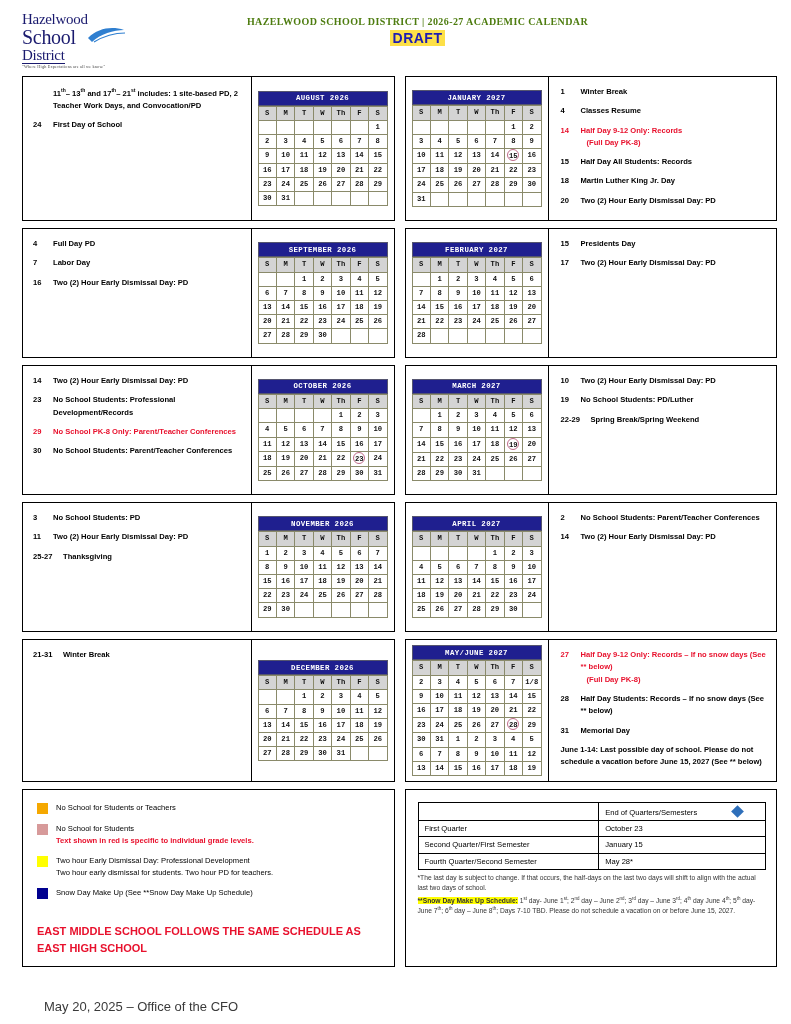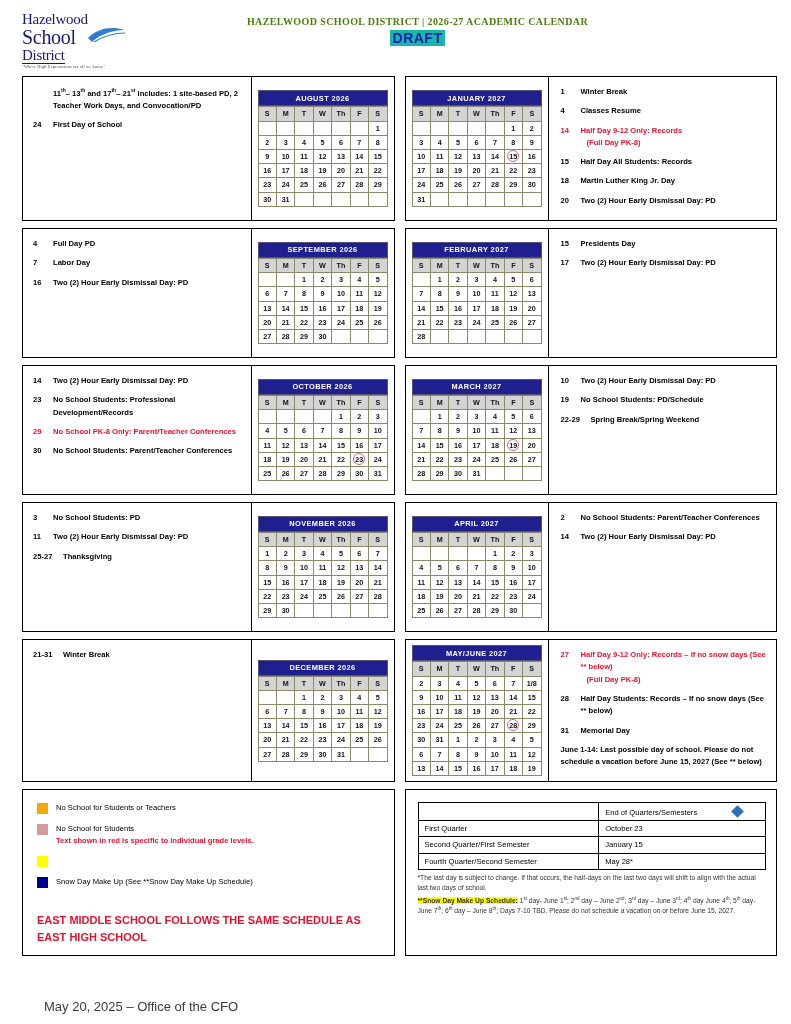--- a/index.html
+++ b/index.html
@@ -23,21 +23,21 @@
   .logo .l2 { font-size:20px; letter-spacing:-0.3px; }
   .logo .l3 { font-size:15px; letter-spacing:-0.3px; border-bottom:1px solid #1a1a6e; display:inline-block; }
   .logo .tag { font-size:4.2px; color:#444; letter-spacing:0.2px; margin-top:1px;}
   .logo-svg { position:absolute; left:86px; top:24px; }
   .title-wrap { flex:1; text-align:center; padding-top:6px; }
   .title {
     color:#4d7c0f; font-weight:bold; font-size:10px; letter-spacing:0.4px;
     font-family:Liberation Serif, serif; white-space:nowrap;
   }
   .draft {
-    display:inline-block; margin-top:3px; background:#14b8a6; color:#1d1db3;
+    display:inline-block; margin-top:3px; background:#fde047; color:#1d1db3;
     font-weight:bold; font-size:14px; padding:0 3px; letter-spacing:0.5px;
   }
 
   
   .rows { margin-top:4px; }
   .row {
     display:flex; gap:10px; margin-bottom:7px;
   }
   .panel {
     border:1.4px solid #000; background:#fff;
@@ -51,21 +51,21 @@
   .note { display:flex; margin-bottom:7px; }
   .note .d { width:20px; flex:0 0 20px; }
   .note .t { flex:1; }
   .note.red, .note.red .d { color:#e8112d; }
   .note .sub { display:block; padding-left:6px; }
   .note.wide .d { width:30px; flex:0 0 30px; }
   .note.plain { display:block; }
 
   .calwrap {
     flex:0 0 142px; border-left:1.4px solid #000;
-    padding:5px 6px; display:flex; align-items:center; justify-content:center;
+    padding:5px 6px; display:flex; align-items:center; justify-content:center;font-family:Liberation Mono, monospace;
   }
   .calwrap.nb { border-left:none; }
 
   
   table.cal { border-collapse:collapse; width:130px; }
   table.cal caption {
     background:#1f1f8f; color:#fff; font-size:7.4px; font-weight:bold;
     letter-spacing:0.4px; padding:2.5px 0; border:1px solid #55556f;
     caption-side:top;
   }
@@ -632,21 +632,21 @@
               </tbody>
             </table>
           </div>
           <div class="notes right" style="border-left: 1.4px solid rgb(0, 0, 0);">
             <div class="note">
               <div class="d">10</div>
               <div class="t">Two (2) Hour Early Dismissal Day: PD</div>
             </div>
             <div class="note">
               <div class="d">19</div>
-              <div class="t">No School Students: PD/Schedule</div>
+              <div class="t">No School Students: PD/Luther</div>
             </div>
             <div class="note wide">
               <div class="d">22-29</div>
               <div class="t">Spring Break/Spring Weekend</div>
             </div>
           </div>
         </div>
       </div>
       <div class="row">
         <div class="panel">
@@ -986,20 +986,21 @@
           <div class="legend-item">
             <div class="swatch sw-orange" style="background: rgb(245, 168, 0);"></div>
             <div class="legend-text">No School for Students or Teachers</div>
           </div>
           <div class="legend-item">
             <div class="swatch sw-pink" style="background: rgb(215, 154, 154);"></div>
             <div class="legend-text">No School for Students<div class="red">Text shown in red is specific to individual grade levels.</div></div>
           </div>
           <div class="legend-item">
             <div class="swatch sw-yellow" style="background: rgb(255, 255, 0);"></div>
+            <div class="legend-text">Two hour Early Dismissal Day: Professional Development<div class="">Two hour early dismissal for students. Two hour PD for teachers.</div></div>
           </div>
           <div class="legend-item">
             <div class="swatch sw-navy" style="background: rgb(0, 0, 143);"></div>
             <div class="legend-text">Snow Day Make Up  (See **Snow Day Make Up Schedule)</div>
           </div>
         </div>
       <div class="legend-note">EAST MIDDLE SCHOOL FOLLOWS THE SAME SCHEDULE AS EAST HIGH SCHOOL</div>
     </div>
 
     <div class="qbox">

